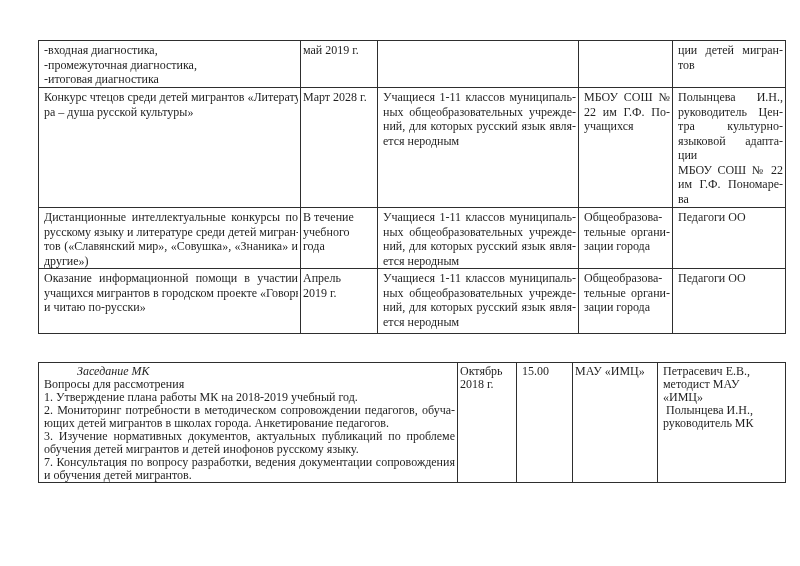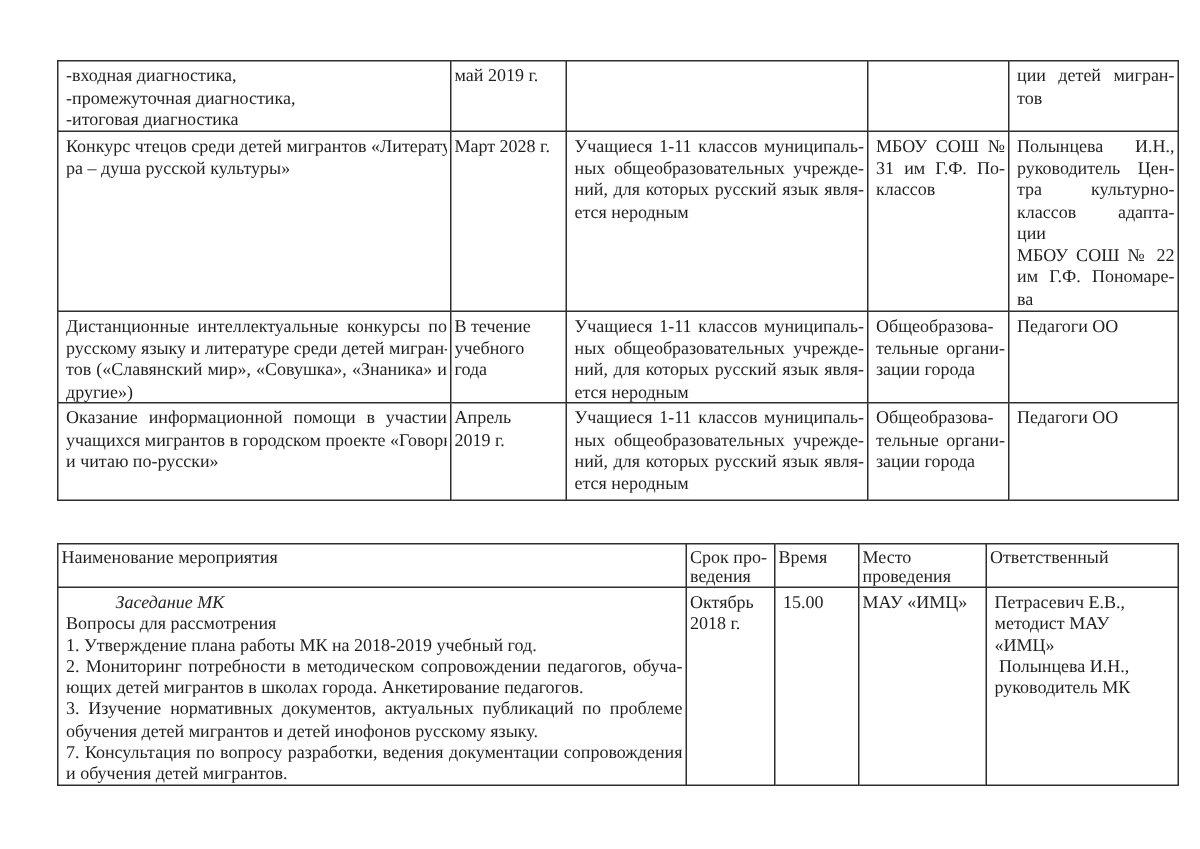--- a/index.html
+++ b/index.html
@@ -95,28 +95,28 @@
             <div class="ln">Март 2028 г.</div>
           </td>
           <td class="al-left">
             <div class="ln st">Учащиеся 1-11 классов муниципаль-</div>
             <div class="ln st">ных общеобразовательных учрежде-</div>
             <div class="ln st">ний, для которых русский язык явля-</div>
             <div class="ln">ется неродным</div>
           </td>
           <td class="al-left">
             <div class="ln st">МБОУ СОШ №</div>
-            <div class="ln st">31 им Г.Ф. По-</div>
-            <div class="ln">классов</div>
+            <div class="ln st">22 им Г.Ф. По-</div>
+            <div class="ln">учащихся</div>
           </td>
           <td class="al-left">
             <div class="ln st">Полынцева И.Н.,</div>
             <div class="ln st">руководитель Цен-</div>
             <div class="ln st">тра культурно-</div>
-            <div class="ln st">классов адапта-</div>
+            <div class="ln st">языковой адапта-</div>
             <div class="ln">ции</div>
             <div class="ln st">МБОУ СОШ № 22</div>
             <div class="ln st">им Г.Ф. Пономаре-</div>
             <div class="ln">ва</div>
           </td>
         </tr>
         <tr>
           <td class="al-left">
             <div class="ln st">Дистанционные интеллектуальные конкурсы по</div>
             <div class="ln st">русскому языку и литературе среди детей мигран-</div>
@@ -175,39 +175,20 @@
   <table class="tbl t2">
     <colgroup>
       <col style="width:419px">
       <col style="width:59px">
       <col style="width:56px">
       <col style="width:85px">
       <col style="width:128px">
     </colgroup>
     <tbody>
         <tr>
-          <td class="al-center">
-            <div class="ln">Наименование мероприятия</div>
-          </td>
-          <td class="al-center">
-            <div class="ln">Срок про-</div>
-            <div class="ln">ведения</div>
-          </td>
-          <td class="al-center">
-            <div class="ln">Время</div>
-          </td>
-          <td class="al-center">
-            <div class="ln">Место</div>
-            <div class="ln">проведения</div>
-          </td>
-          <td class="al-center">
-            <div class="ln">Ответственный</div>
-          </td>
-        </tr>
-        <tr>
           <td class="al-left">
             <div class="ln it">Заседание МК</div>
             <div class="ln">Вопросы для рассмотрения</div>
             <div class="ln">1. Утверждение плана работы МК на 2018-2019 учебный год.</div>
             <div class="ln st">2. Мониторинг потребности в методическом сопровождении педагогов, обуча-</div>
             <div class="ln">ющих детей мигрантов в школах города. Анкетирование педагогов.</div>
             <div class="ln st">3. Изучение нормативных документов, актуальных публикаций по проблеме</div>
             <div class="ln">обучения детей мигрантов и детей инофонов русскому языку.</div>
             <div class="ln st">7. Консультация по вопросу разработки, ведения документации сопровождения</div>
             <div class="ln">и обучения детей мигрантов.</div>

